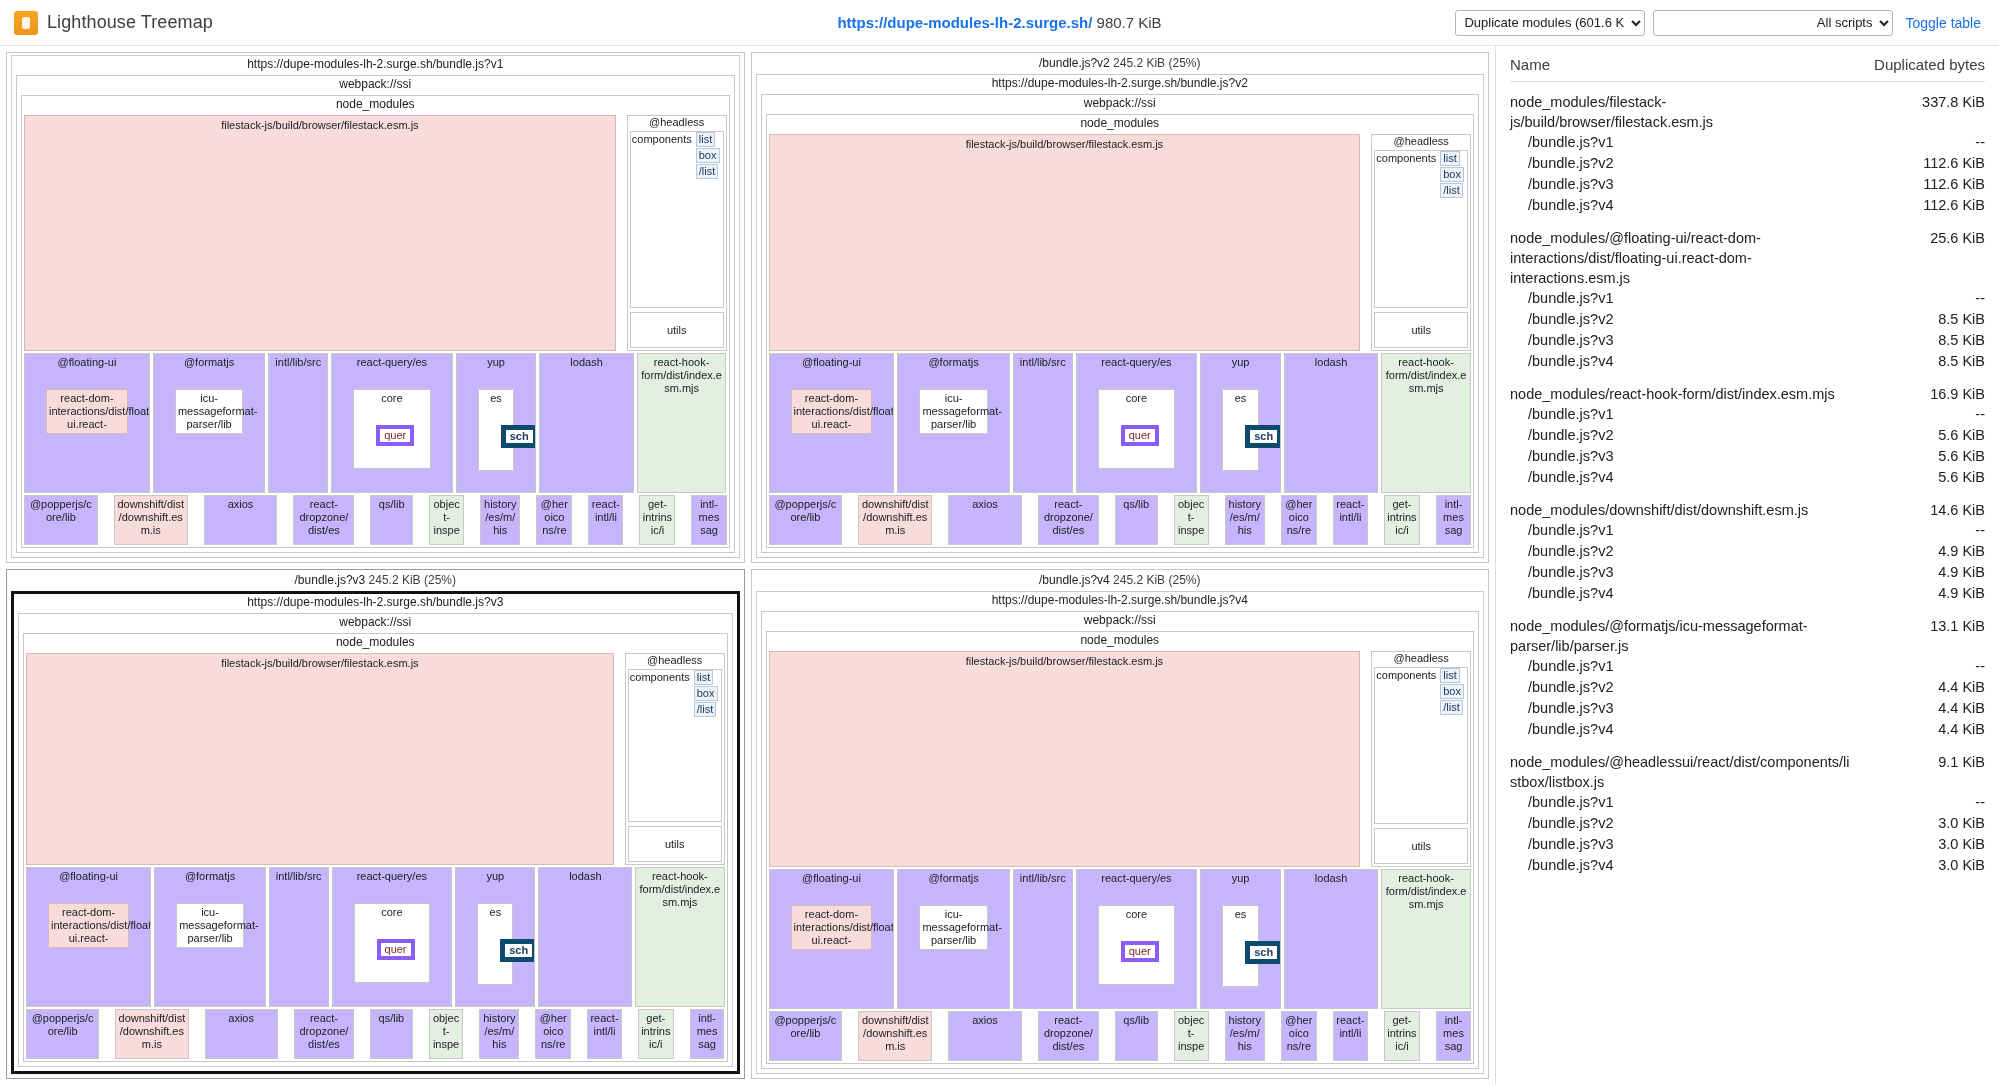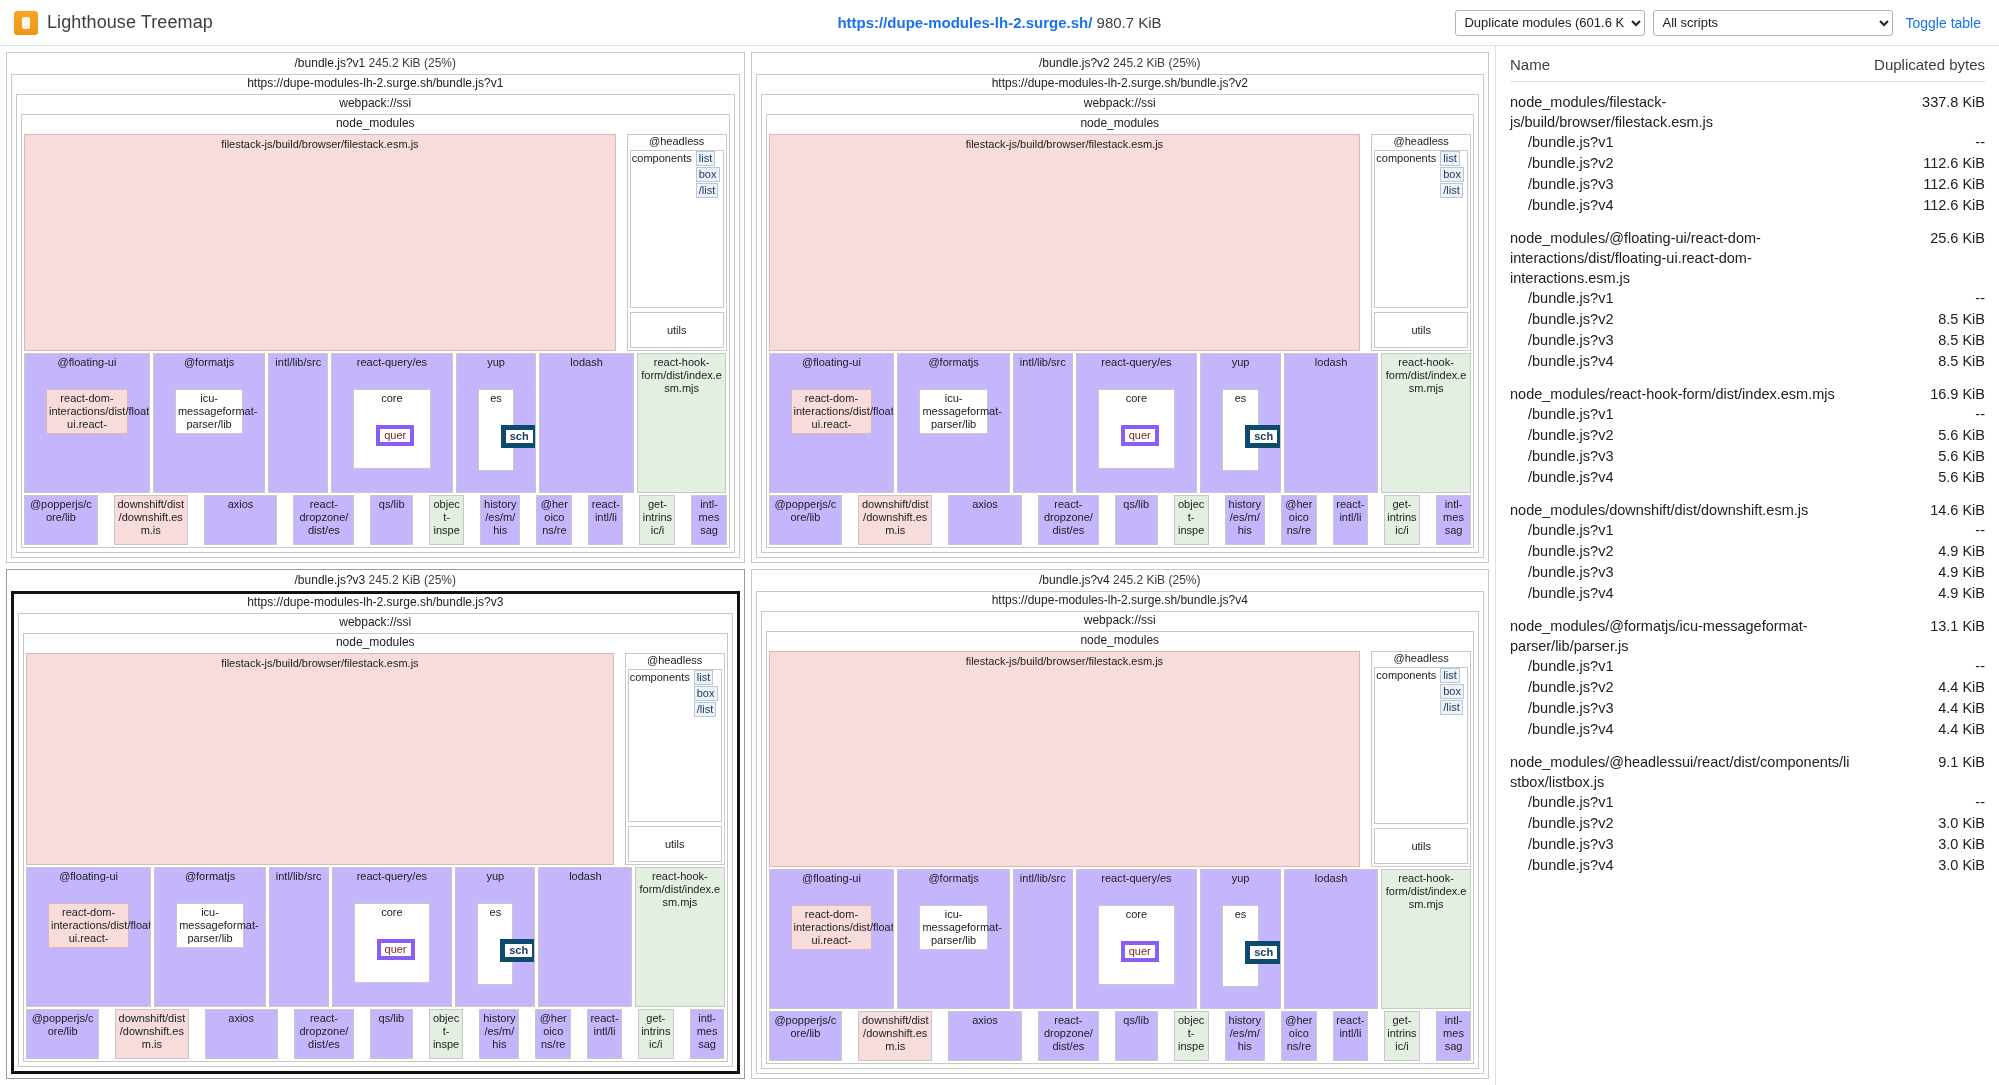--- a/index.html
+++ b/index.html
@@ -47,21 +47,21 @@
     height: 26px;
     font-family: "Liberation Sans", sans-serif;
     font-size: 13px;
     border: 1px solid #b5b5b5;
     border-radius: 3px;
     background: #fff;
     padding: 0 4px;
     color: #202124;
   }
   #mode-select { width: 190px; }
-  #scripts-select { width: 240px; }
+  #scripts-select { width: 240px; text-align: right; }
   .toggle-table {
     color: #1a73e8; font-size: 14px; cursor: pointer; padding: 0 4px;
   }
 
   
   .main { display: flex; height: calc(1085px - 46px); }
   .treemap-pane {
     width: 1495px;
     padding: 6px;
     display: grid;
@@ -204,21 +204,20 @@
   <div class="topright">
     <select class="ctl" id="mode-select"><option value="All resources (980.7 KiB)">All resources (980.7 KiB)</option><option value="Duplicate modules (601.6 KiB)" selected="">Duplicate modules (601.6 KiB)</option><option value="Unused bytes">Unused bytes</option></select>
     <select class="ctl" id="scripts-select"><option value="All scripts">All scripts</option><option value="/bundle.js?v1">/bundle.js?v1</option><option value="/bundle.js?v2">/bundle.js?v2</option><option value="/bundle.js?v3">/bundle.js?v3</option><option value="/bundle.js?v4">/bundle.js?v4</option></select>
     <span class="toggle-table">Toggle table</span>
   </div>
 </div>
 
 <div class="main">
   <div class="treemap-pane" id="treemap-pane">
       <div class="tmroot">
-        <div class="cap bundle"><span class="name">/bundle.js?v1</span><span class="sz"> 245.2 KiB (25%)</span></div>
         <div class="frame">
           <div class="cap">https://dupe-modules-lh-2.surge.sh/bundle.js?v1</div>
           <div class="inner">
             <div class="cap">webpack://ssi</div>
             <div class="inner">
               <div class="cap">node_modules</div>
               <div class="nmbody">
                 <div class="row1">
                   <div class="filestack">
                     <span class="cell-title">filestack-js/build/browser/filestack.esm.js</span>

